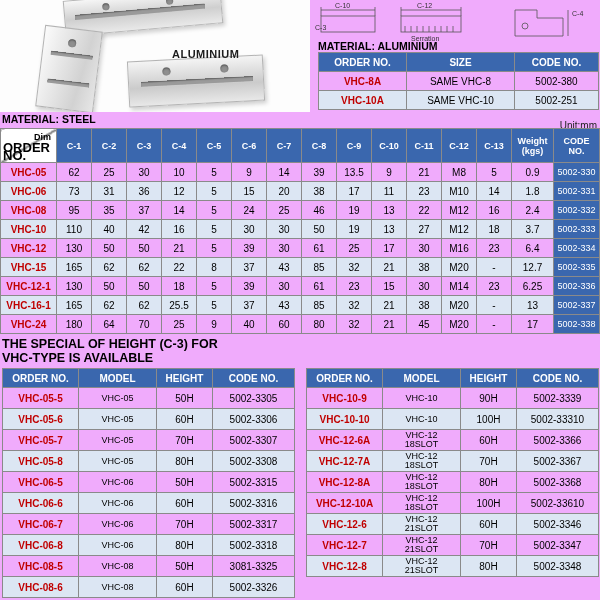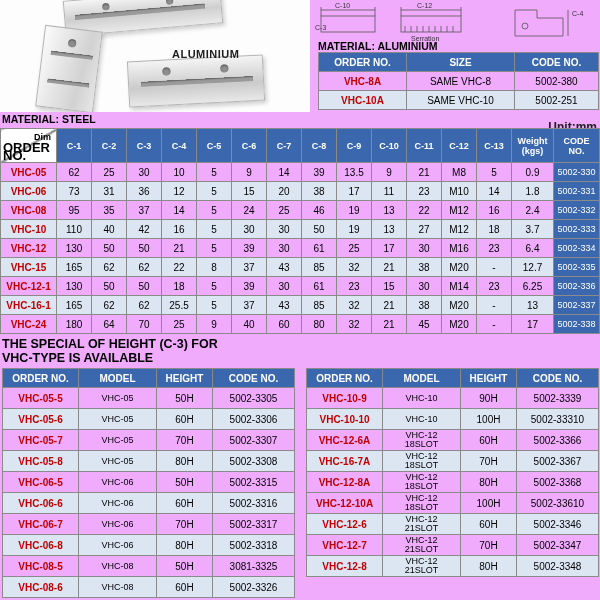--- a/index.html
+++ b/index.html
@@ -33,21 +33,21 @@
   td.code-blue { background:#3a67ae !important; color:#fff; font-size:9px; }
 
   
   .alu-title { position:absolute; left:318px; top:40px; font-size:10.5px; font-weight:bold; color:#000; }
   .alu-table { position:absolute; left:318px; top:52px; width:280px; font-size:10px; }
   .alu-table thead th { height:19px; font-size:10px; }
   .alu-table td { height:19px; }
 
   
   .steel-title { position:absolute; left:2px; top:113px; font-size:10.5px; font-weight:bold; color:#000; }
-  .unit-label { position:absolute; right:3px; top:120px; font-size:12px; color:#222;font-weight:bold; }
+  .unit-label { position:absolute; right:3px; top:120px; font-size:10px; color:#222; }
   .steel-table { position:absolute; left:0; top:128px; width:599px; font-size:10px; }
   .steel-table thead th { height:34px; font-size:9px; line-height:10px; padding:0 1px; }
   .steel-table td { height:19px; padding:0; }
   th.corner { background:#fff !important; color:#000; position:relative;
               background-image:linear-gradient(to bottom right, transparent 48%, #8a8a8a 48%, #8a8a8a 52%, transparent 52%) !important; }
   .corner .dim { position:absolute; top:3px; right:5px; font-size:9px; font-weight:bold; }
   .corner .ord { position:absolute; bottom:2px; left:2px; font-size:13px; font-weight:bold; line-height:8px; white-space:pre-line; text-align:left; }
 
   
   .special-heading { position:absolute; left:2px; top:337px; font-size:12.5px; font-weight:bold; color:#000; line-height:14px; }
@@ -466,21 +466,21 @@
           <td>5002-33310</td>
         </tr>
         <tr>
           <td class="order-cell">VHC-12-6A</td>
           <td class="model-cell">VHC-12
 18SLOT</td>
           <td>60H</td>
           <td>5002-3366</td>
         </tr>
         <tr class="alt">
-          <td class="order-cell">VHC-16-7A</td>
+          <td class="order-cell">VHC-12-7A</td>
           <td class="model-cell">VHC-12
 18SLOT</td>
           <td>70H</td>
           <td>5002-3367</td>
         </tr>
         <tr>
           <td class="order-cell">VHC-12-8A</td>
           <td class="model-cell">VHC-12
 18SLOT</td>
           <td>80H</td>

